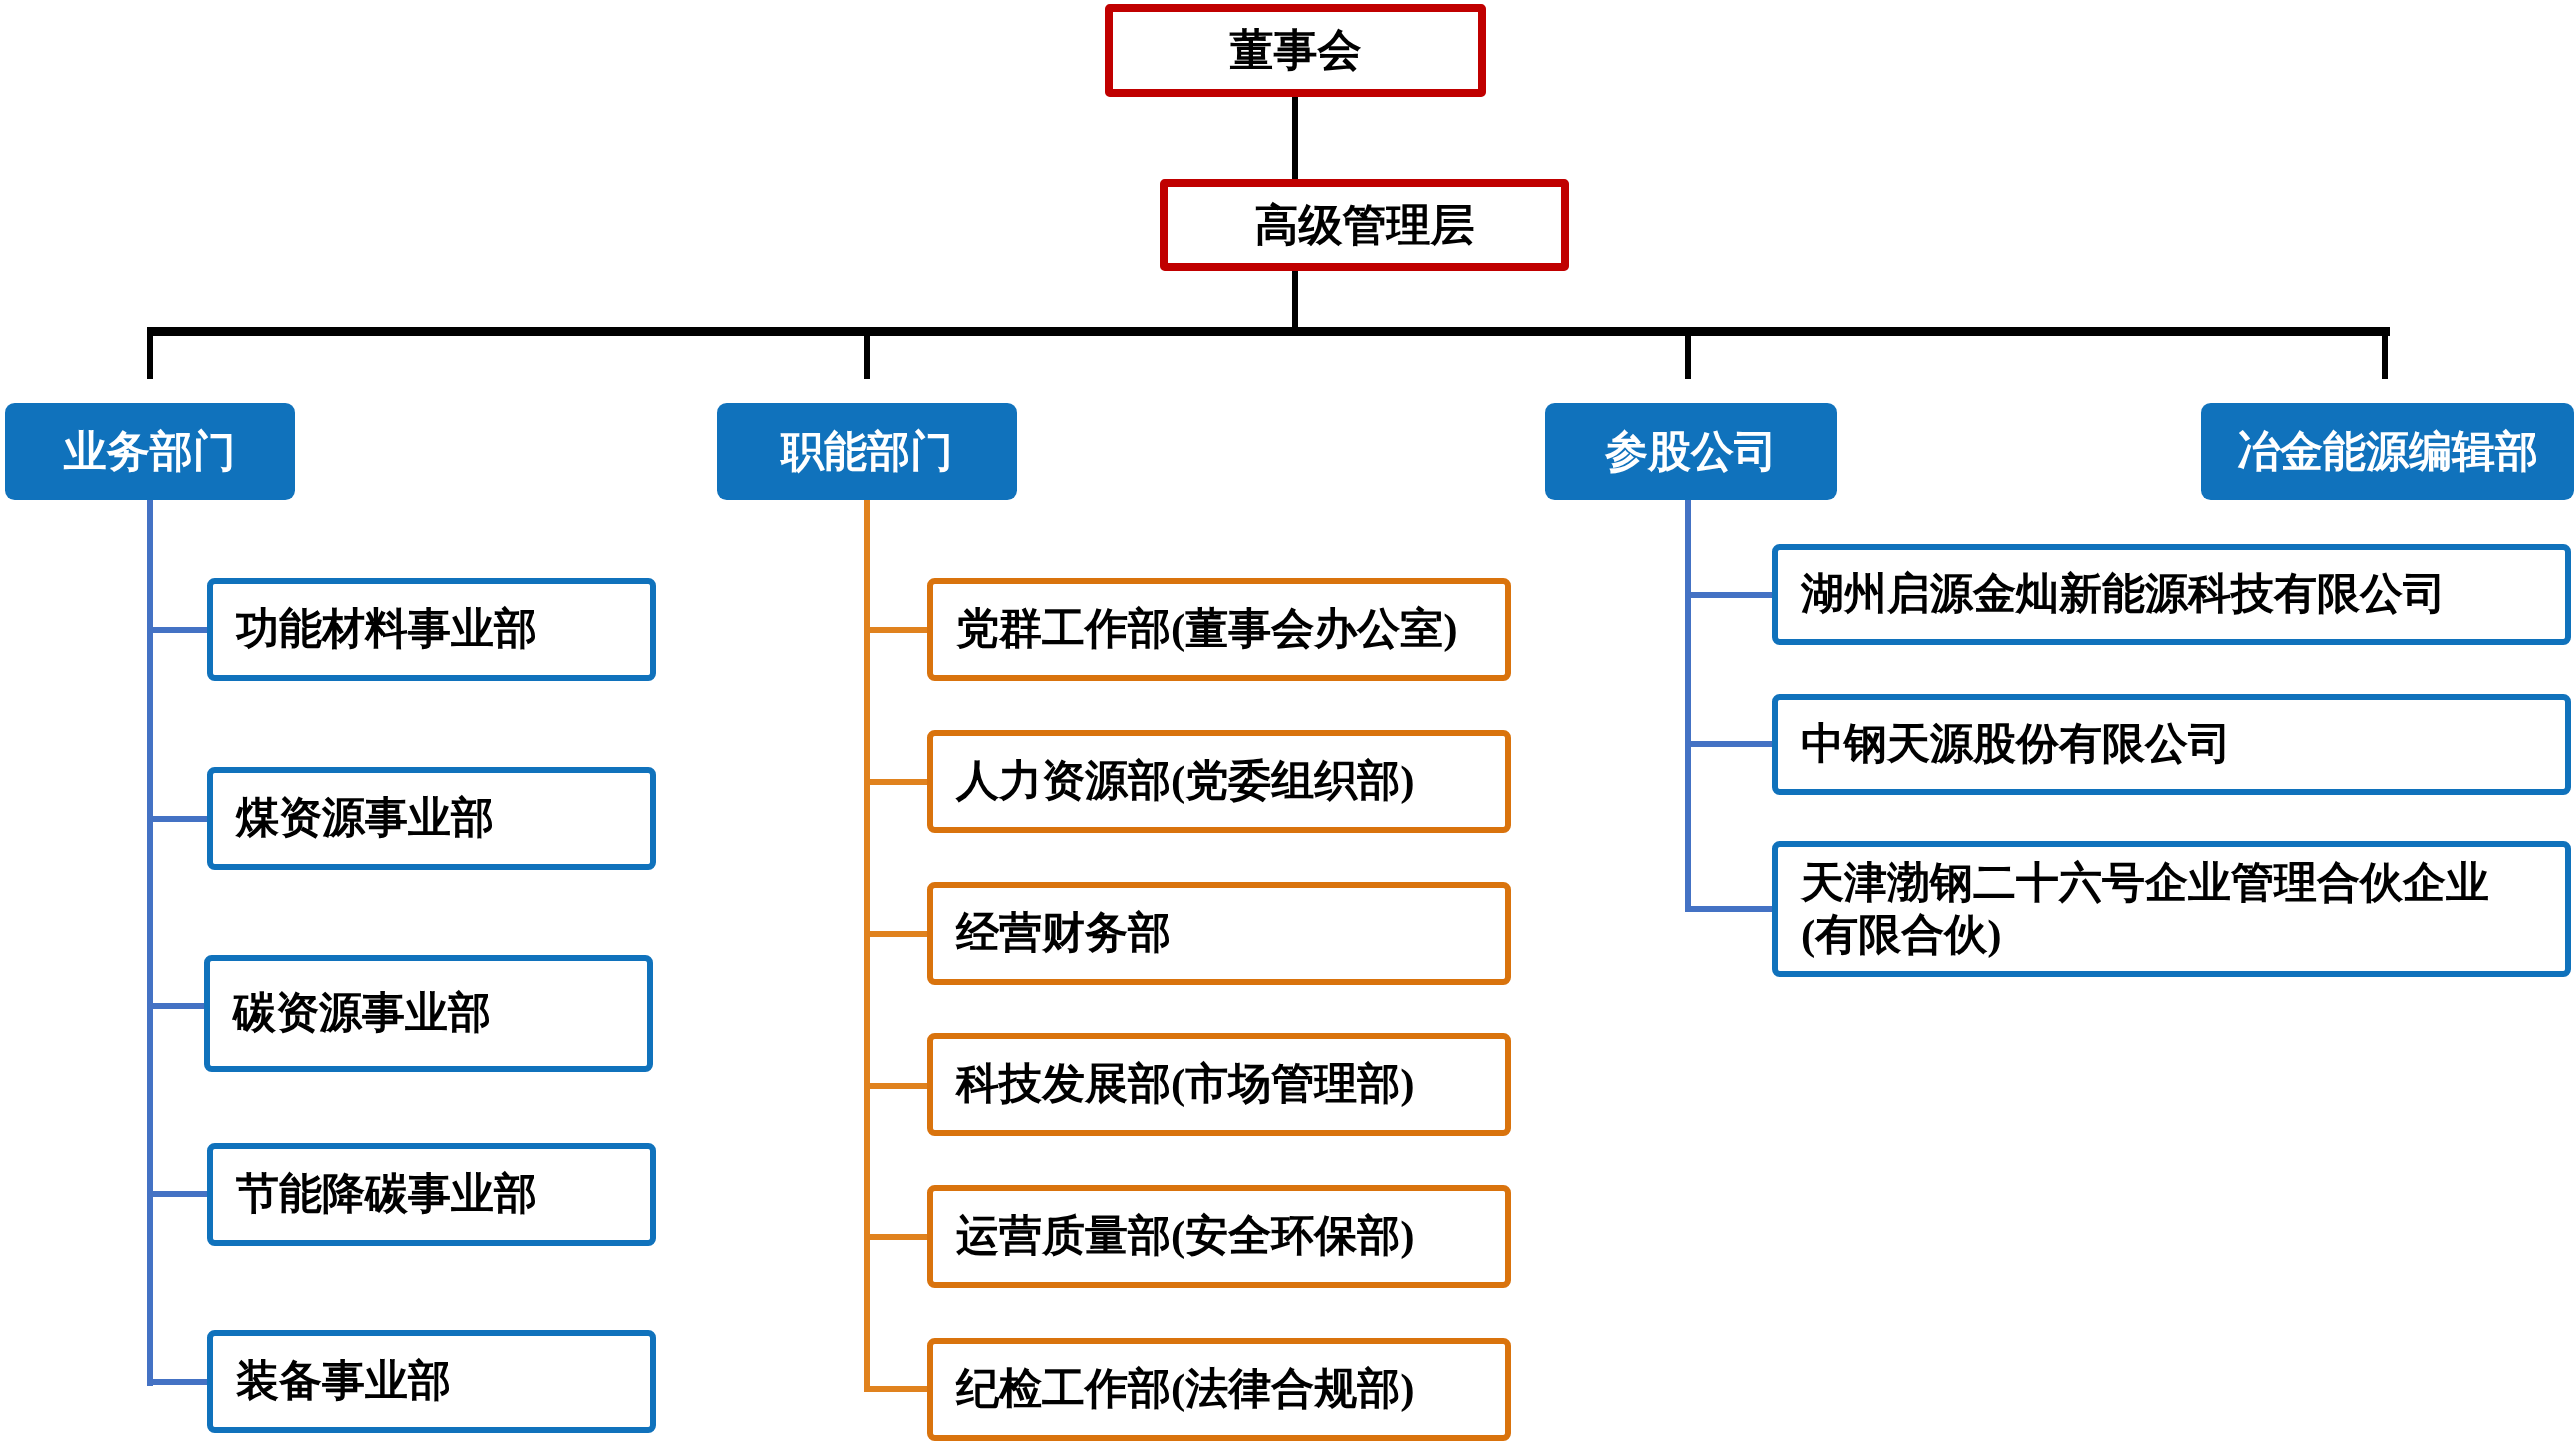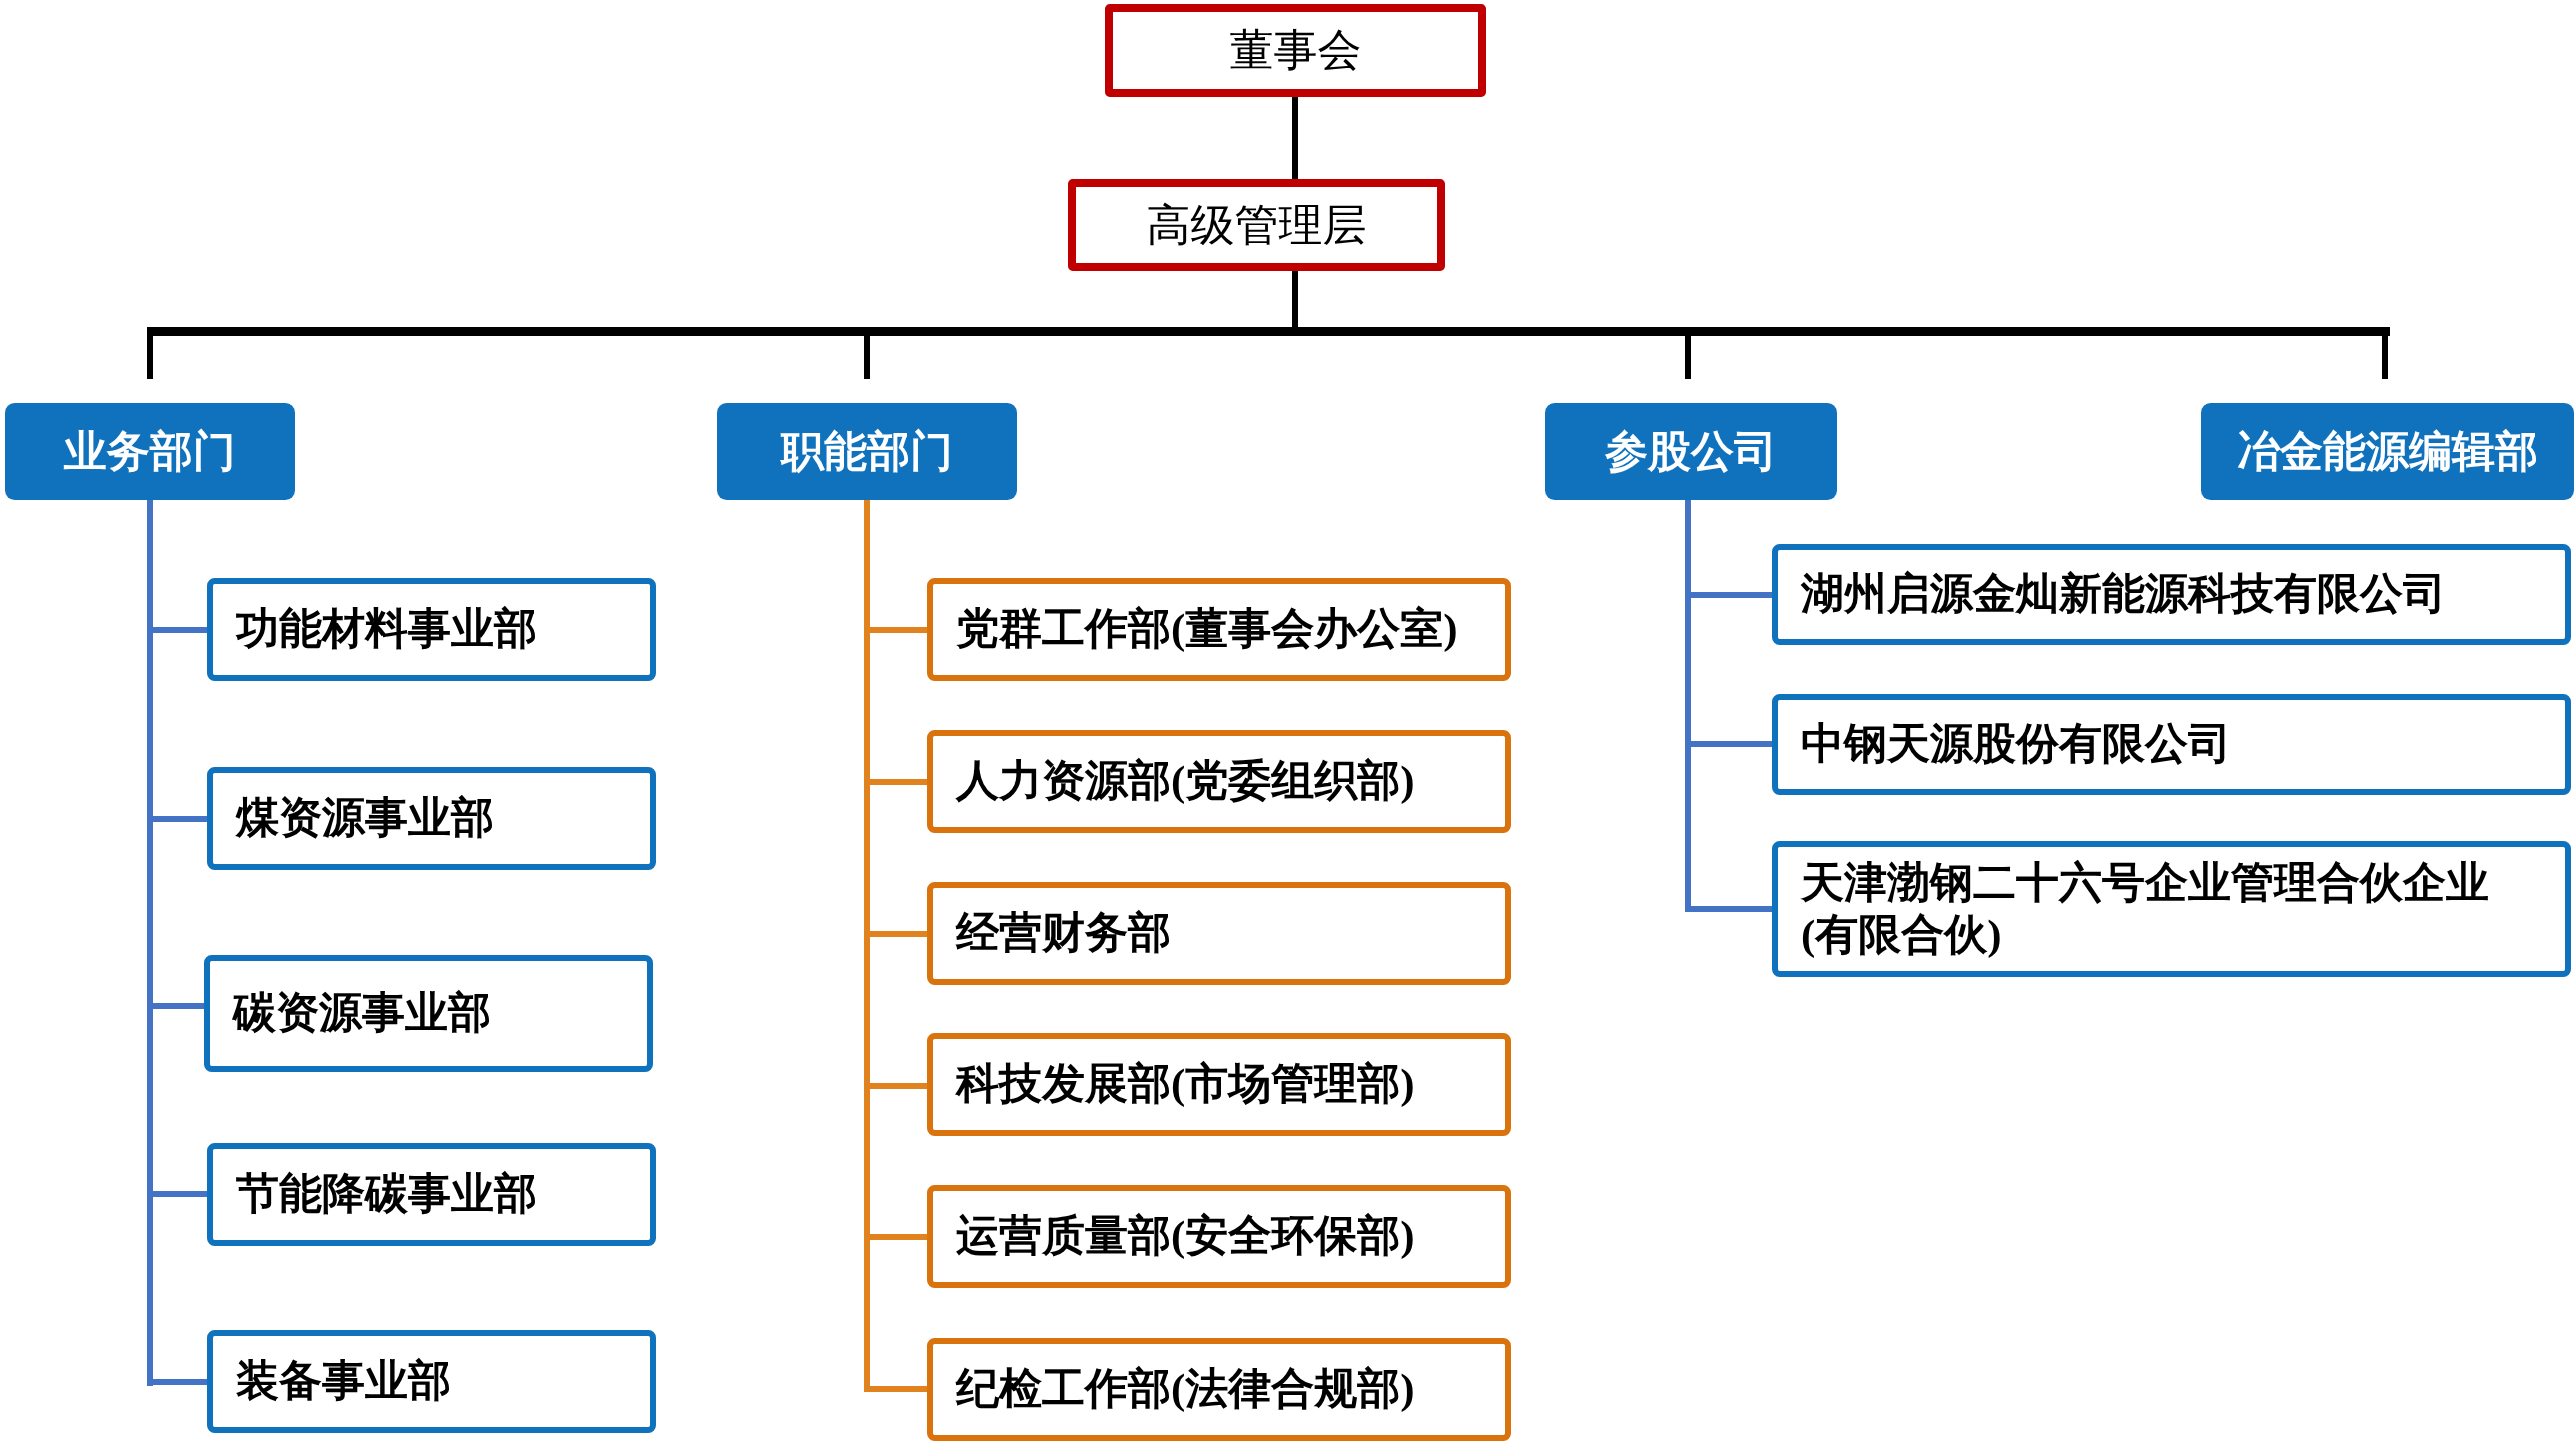--- a/index.html
+++ b/index.html
@@ -2,21 +2,21 @@
 <html><head>
 <meta charset="utf-8">
 <style>
   html,body{margin:0;padding:0;background:#ffffff;}
   .canvas{
     position:relative;width:2576px;height:1453px;background:#ffffff;overflow:hidden;
     font-family:"Liberation Serif","DejaVu Serif",serif;color:#000;
   }
   .node{position:absolute;display:flex;align-items:center;box-sizing:border-box;background:#ffffff;}
   .node.center{justify-content:center;text-align:center;}
-  .red-box{border:8.7px solid #C00000;border-radius:4.8px;font-size:44px;}
+  .red-box{border:8.7px solid #C00000;border-radius:4.8px;font-size:44px;font-weight:bold;}
   .hdr-box{background:#1072BC;color:#ffffff;border-radius:9.7px;justify-content:center;
            text-align:center;font-weight:bold;font-size:43px;border:none;margin-top:24px;}
   .child{font-weight:bold;font-size:43px;padding:0 11.6px 0 23px;border-radius:7.7px;
          white-space:pre-line;line-height:1.22;}
   .child.blue{border:6.8px solid #1072BC;}
   .child.orange{border:6.8px solid #D9730D;}
   .line{position:absolute;}
   .line.black{background:#000000;}
   .line.blue{background:#4472C4;}
   .line.orange{background:#E0821E;}
@@ -50,21 +50,21 @@
   <div class="line orange" style="left:864px;top:1386px;width:66px;height:5.8px"></div>
 
   <div class="line blue" style="left:1685px;top:476px;width:5.8px;height:436px"></div>
   <div class="line blue" style="left:1685px;top:592px;width:90px;height:5.8px"></div>
   <div class="line blue" style="left:1685px;top:741px;width:90px;height:5.8px"></div>
   <div class="line blue" style="left:1685px;top:906px;width:90px;height:5.8px"></div>
 
   <div class="node center red-box" style="left:1105px;top:3.9px;width:381px;height:93px">
     <span>董事会</span>
   </div>
-  <div class="node center red-box" style="left:1068px;top:179px;width:377px;height:92px">
+  <div class="node center red-box" style="left:1160px;top:179px;width:409px;height:92px">
     <span>高级管理层</span>
   </div>
 
   <div class="node hdr-box" style="left:4.8px;top:379px;width:290px;height:97px">
     <span>业务部门</span>
   </div>
   <div class="node hdr-box" style="left:717px;top:379px;width:300px;height:97px">
     <span>职能部门</span>
   </div>
   <div class="node hdr-box" style="left:1545px;top:379px;width:292px;height:97px">

